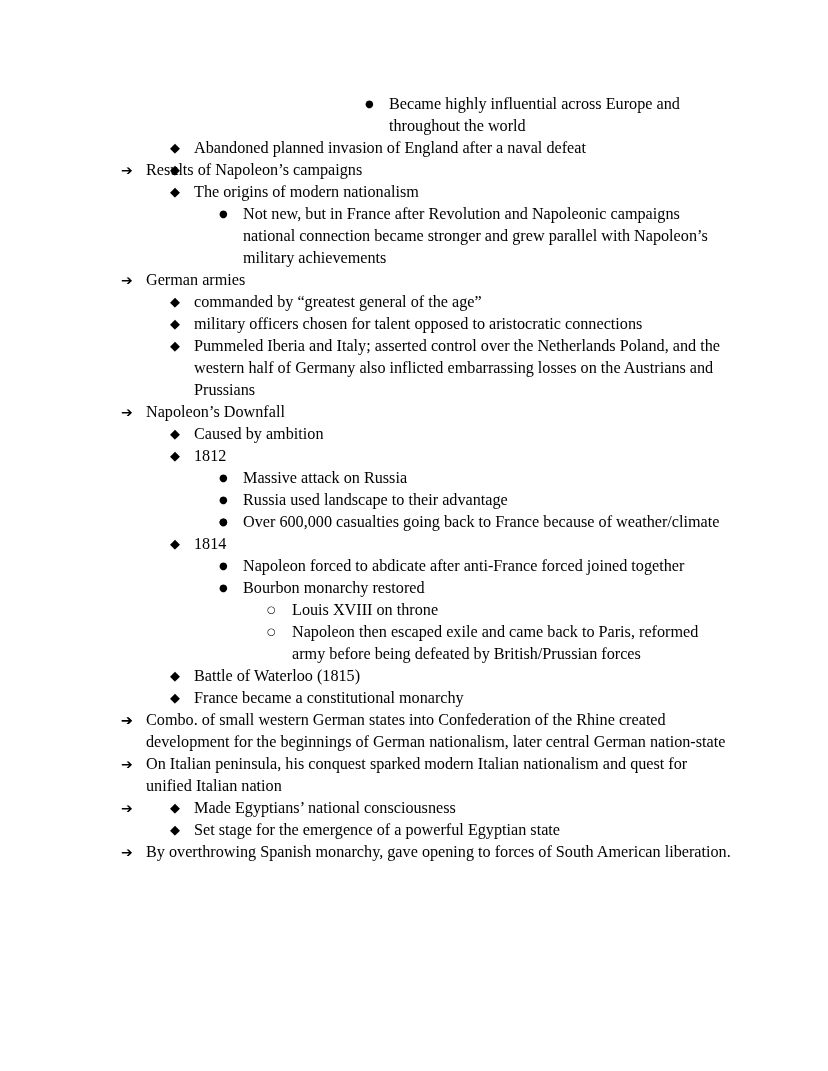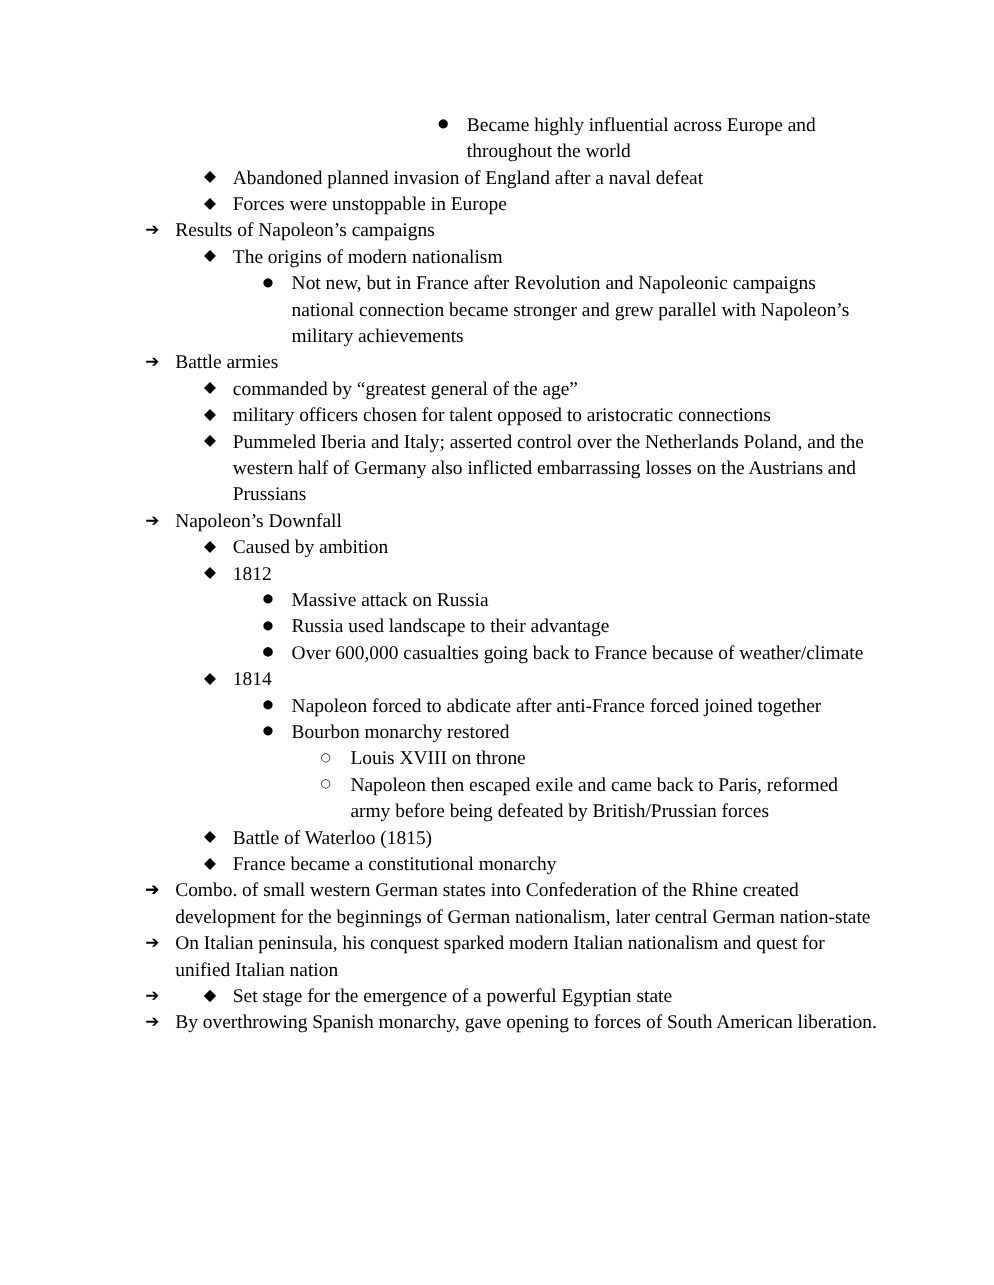--- a/index.html
+++ b/index.html
@@ -57,37 +57,36 @@
       <div class="item level-6">
     <span class="marker marker-bullet">●</span>
     <span class="text">Became highly influential across Europe and throughout the world</span>
   </div>
       <div class="item level-2">
     <span class="marker marker-diamond">◆</span>
     <span class="text">Abandoned planned invasion of England after a naval defeat</span>
   </div>
       <div class="item level-2">
     <span class="marker marker-diamond">◆</span>
-    <span class="text">Forces were unstoppable in Europe</span>
   </div>
       <div class="item level-1">
     <span class="marker marker-arrow">➔</span>
     <span class="text">Results of Napoleon’s campaigns</span>
   </div>
       <div class="item level-2">
     <span class="marker marker-diamond">◆</span>
     <span class="text">The origins of modern nationalism</span>
   </div>
       <div class="item level-3">
     <span class="marker marker-bullet">●</span>
     <span class="text">Not new, but in France after Revolution and Napoleonic campaigns national connection became stronger and grew parallel with Napoleon’s military achievements</span>
   </div>
       <div class="item level-1">
     <span class="marker marker-arrow">➔</span>
-    <span class="text">Battle armies</span>
+    <span class="text">German armies</span>
   </div>
       <div class="item level-2">
     <span class="marker marker-diamond">◆</span>
     <span class="text">commanded by “greatest general of the age”</span>
   </div>
       <div class="item level-2">
     <span class="marker marker-diamond">◆</span>
     <span class="text">military officers chosen for talent opposed to aristocratic connections</span>
   </div>
       <div class="item level-2">
@@ -158,20 +157,21 @@
   </div>
       <div class="item level-1">
     <span class="marker marker-arrow">➔</span>
     <span class="text">On Italian peninsula, his conquest sparked modern Italian nationalism and quest for unified Italian nation</span>
   </div>
       <div class="item level-1">
     <span class="marker marker-arrow">➔</span>
   </div>
       <div class="item level-2">
     <span class="marker marker-diamond">◆</span>
+    <span class="text">Made Egyptians’ national consciousness</span>
   </div>
       <div class="item level-2">
     <span class="marker marker-diamond">◆</span>
     <span class="text">Set stage for the emergence of a powerful Egyptian state</span>
   </div>
       <div class="item level-1">
     <span class="marker marker-arrow">➔</span>
     <span class="text">By overthrowing Spanish monarchy, gave opening to forces of South American liberation.</span>
   </div>
     </div>

